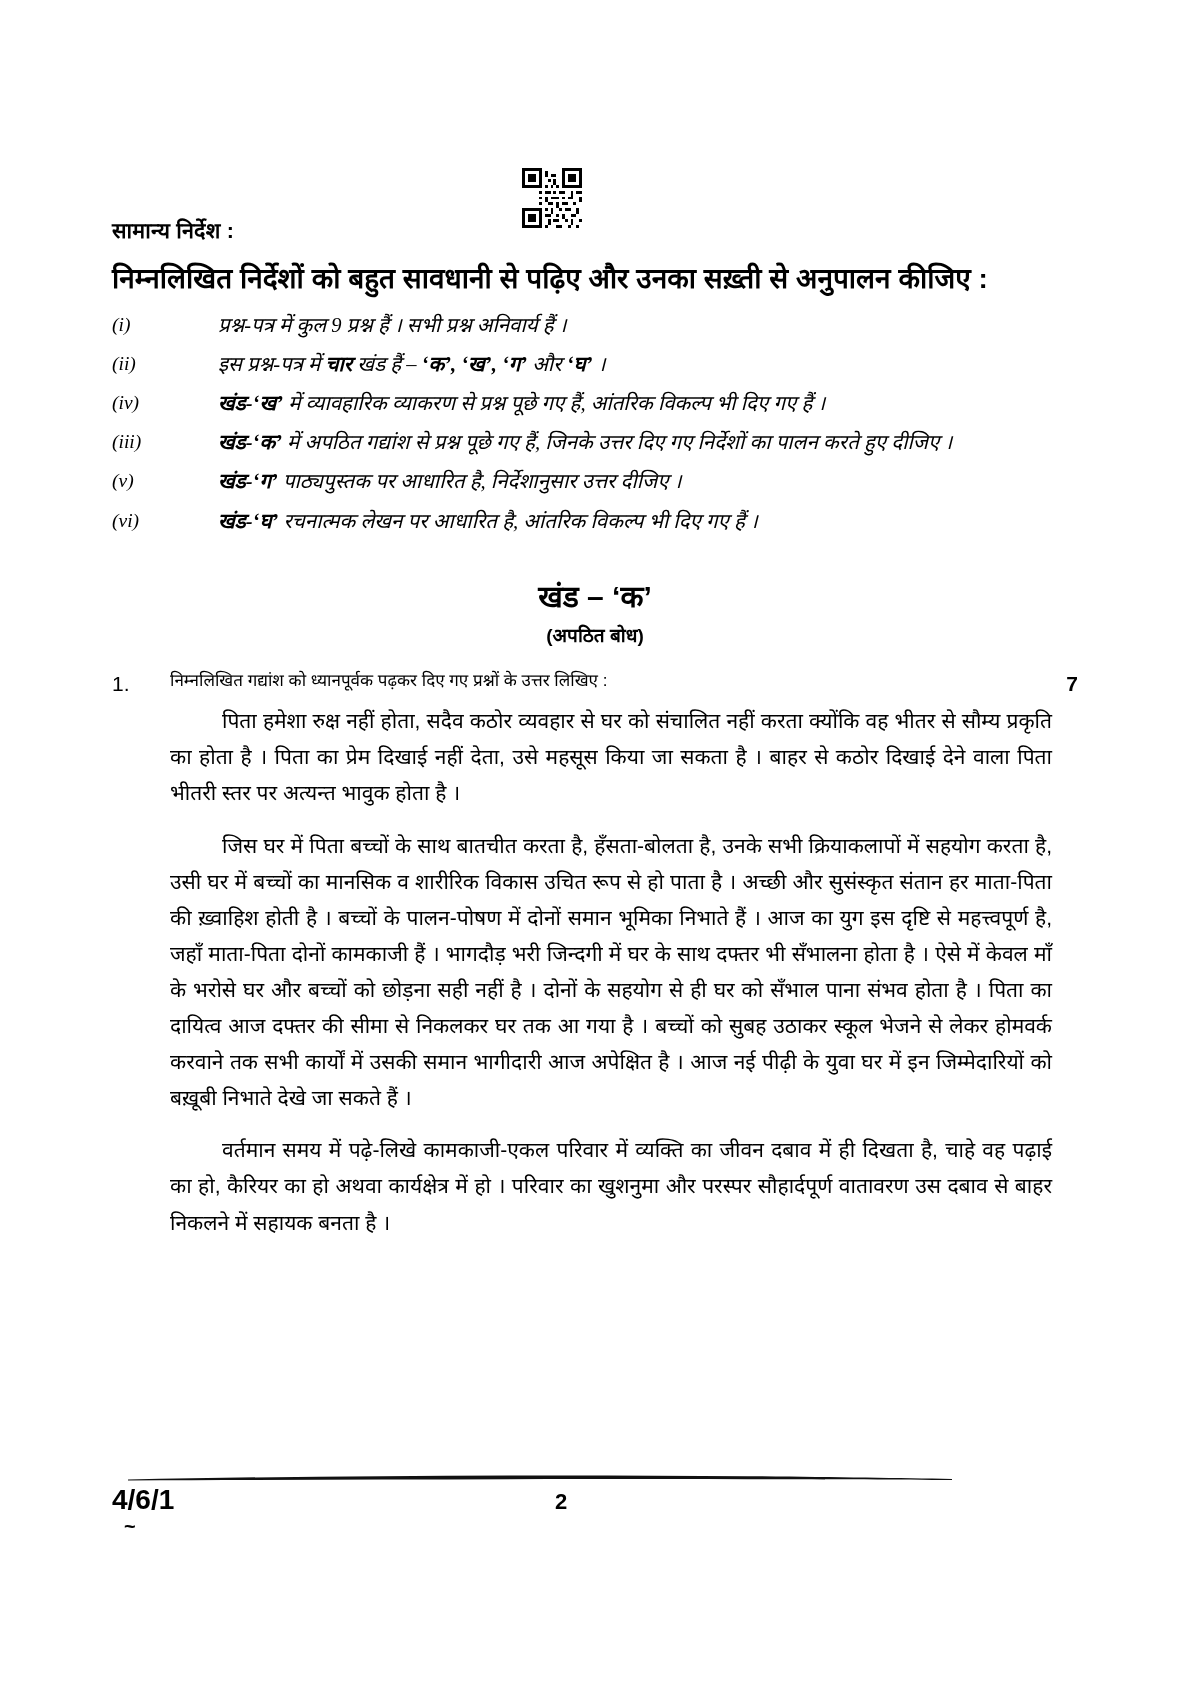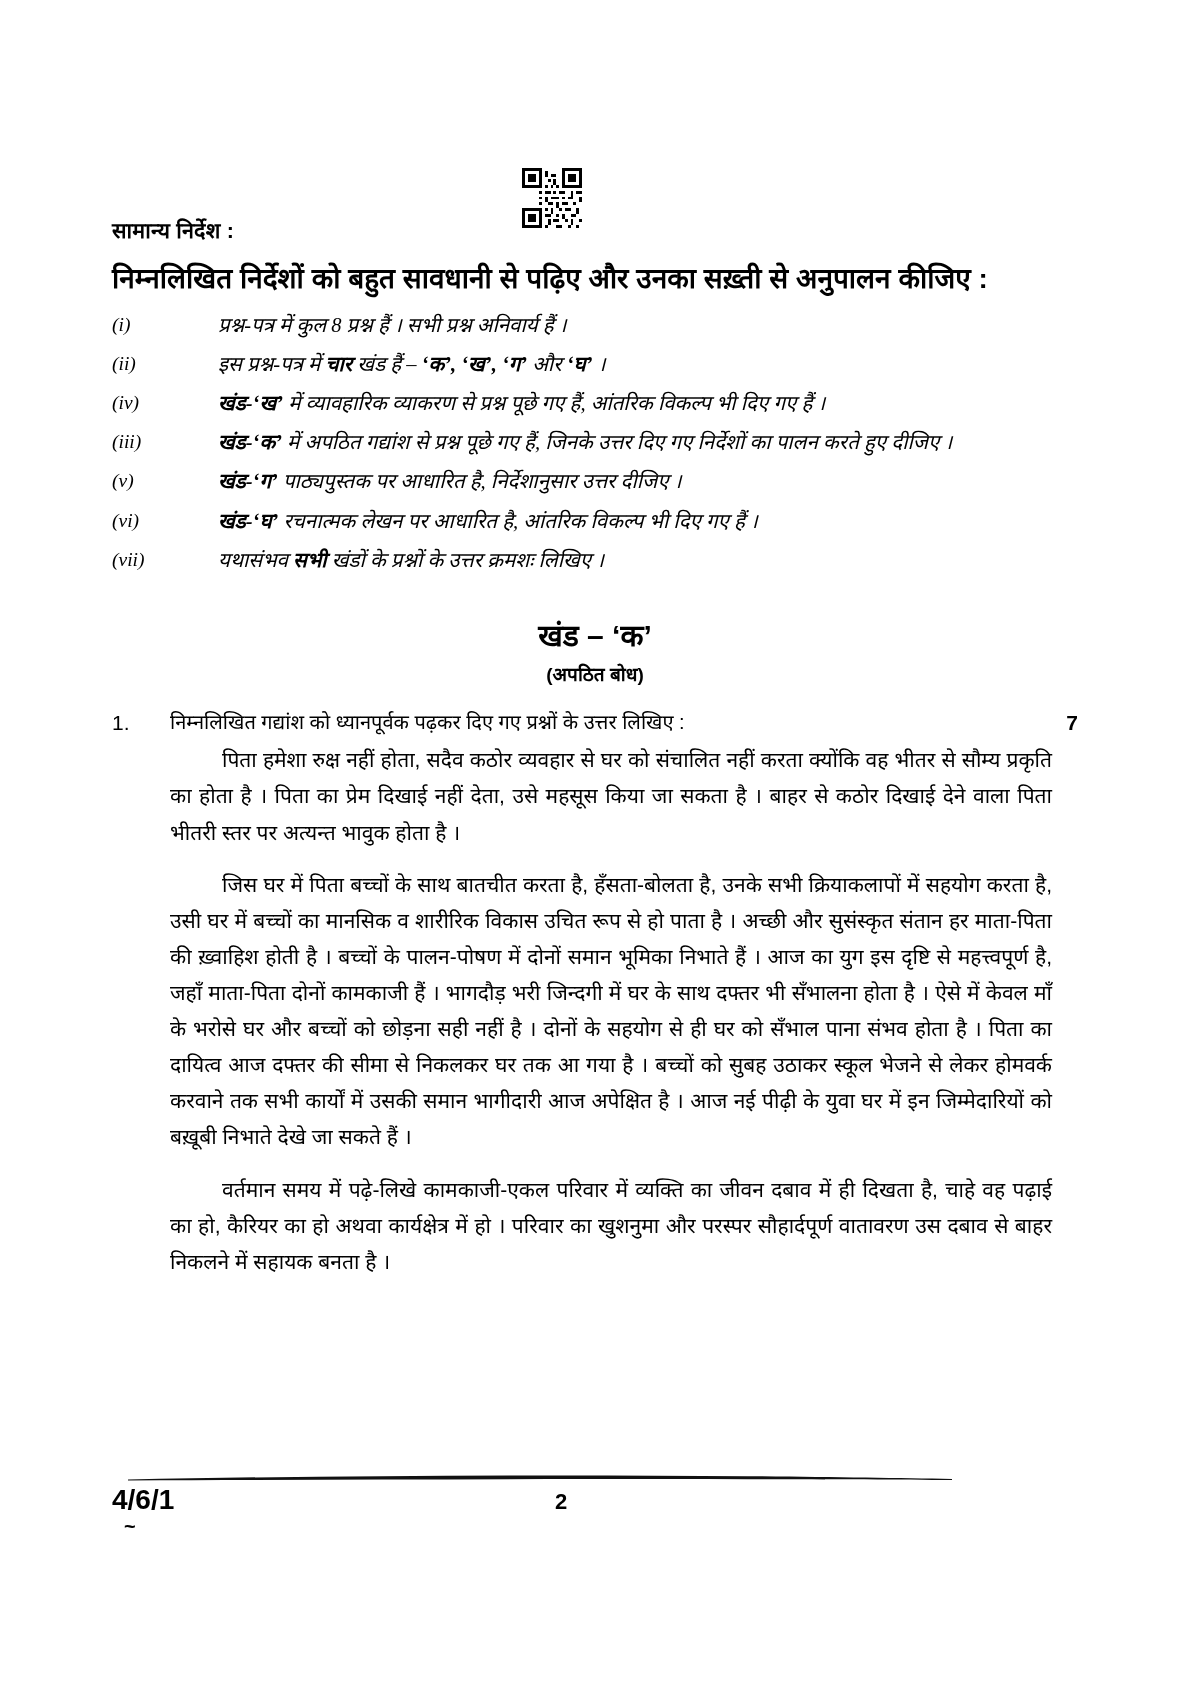--- a/index.html
+++ b/index.html
@@ -117,21 +117,21 @@
   .q-num {
     width: 58px;
     flex: 0 0 58px;
     font-family: "Liberation Sans", "DejaVu Sans", sans-serif;
     font-size: 21px;
     line-height: 1.5;
   }
   .q-text {
     flex: 1 1 auto;
     font-family: "Liberation Sans", "DejaVu Sans", sans-serif;
-    font-size: 20px;
+    font-size: 17px;
     line-height: 1.5;
   }
   .q-marks {
     flex: 0 0 40px;
     text-align: right;
     font-family: "Liberation Sans", "DejaVu Sans", sans-serif;
     font-weight: 700;
     font-size: 21px;
     line-height: 1.5;
   }
@@ -271,45 +271,41 @@
 
   <div class="content">
 
     <div class="gen-heading">सामान्य निर्देश :</div>
 
     <div class="gen-subheading">निम्नलिखित निर्देशों को बहुत सावधानी से पढ़िए और उनका सख़्ती से अनुपालन कीजिए :</div>
 
     <ol class="instructions" id="instructions-list">
         <li>
           <span class="roman">(i)</span>
-          <span class="itext"><span>प्रश्न-पत्र में कुल 8 प्रश्न हैं । सभी प्रश्न अनिवार्य हैं ।</span></span>
+          <span class="itext"><span>प्रश्न-पत्र में कुल 9 प्रश्न हैं । सभी प्रश्न अनिवार्य हैं ।</span></span>
         </li>
         <li>
           <span class="roman">(ii)</span>
           <span class="itext"><span>इस प्रश्न-पत्र में </span><b>चार</b><span> खंड हैं –  </span><b>‘क’, ‘ख’, ‘ग’</b><span> और </span><b>‘घ’</b><span> ।</span></span>
         </li>
         <li>
           <span class="roman">(iv)</span>
           <span class="itext"><b>खंड-‘ख’</b><span> में व्यावहारिक व्याकरण से प्रश्न पूछे गए हैं, आंतरिक विकल्प भी दिए गए हैं ।</span></span>
         </li>
         <li>
           <span class="roman">(iii)</span>
           <span class="itext"><b>खंड-‘क’</b><span> में अपठित गद्यांश से प्रश्न पूछे गए हैं, जिनके उत्तर दिए गए निर्देशों का पालन करते हुए दीजिए ।</span></span>
         </li>
         <li>
           <span class="roman">(v)</span>
           <span class="itext"><b>खंड-‘ग’</b><span> पाठ्यपुस्तक पर आधारित है, निर्देशानुसार उत्तर दीजिए ।</span></span>
         </li>
         <li>
           <span class="roman">(vi)</span>
           <span class="itext"><b>खंड-‘घ’</b><span> रचनात्मक लेखन पर आधारित है, आंतरिक विकल्प भी दिए गए हैं ।</span></span>
-        </li>
-        <li>
-          <span class="roman">(vii)</span>
-          <span class="itext"><span>यथासंभव </span><b>सभी</b><span> खंडों के प्रश्नों के उत्तर क्रमशः लिखिए ।</span></span>
         </li>
       </ol>
 
     <div class="section-title">खंड – ‘क’</div>
 
     <div class="section-subtitle">(अपठित बोध)</div>
 
     <div class="question-row">
       <div class="q-num">1.</div>
       <div class="q-text">निम्नलिखित गद्यांश को ध्यानपूर्वक पढ़कर दिए गए प्रश्नों के उत्तर लिखिए :</div>

